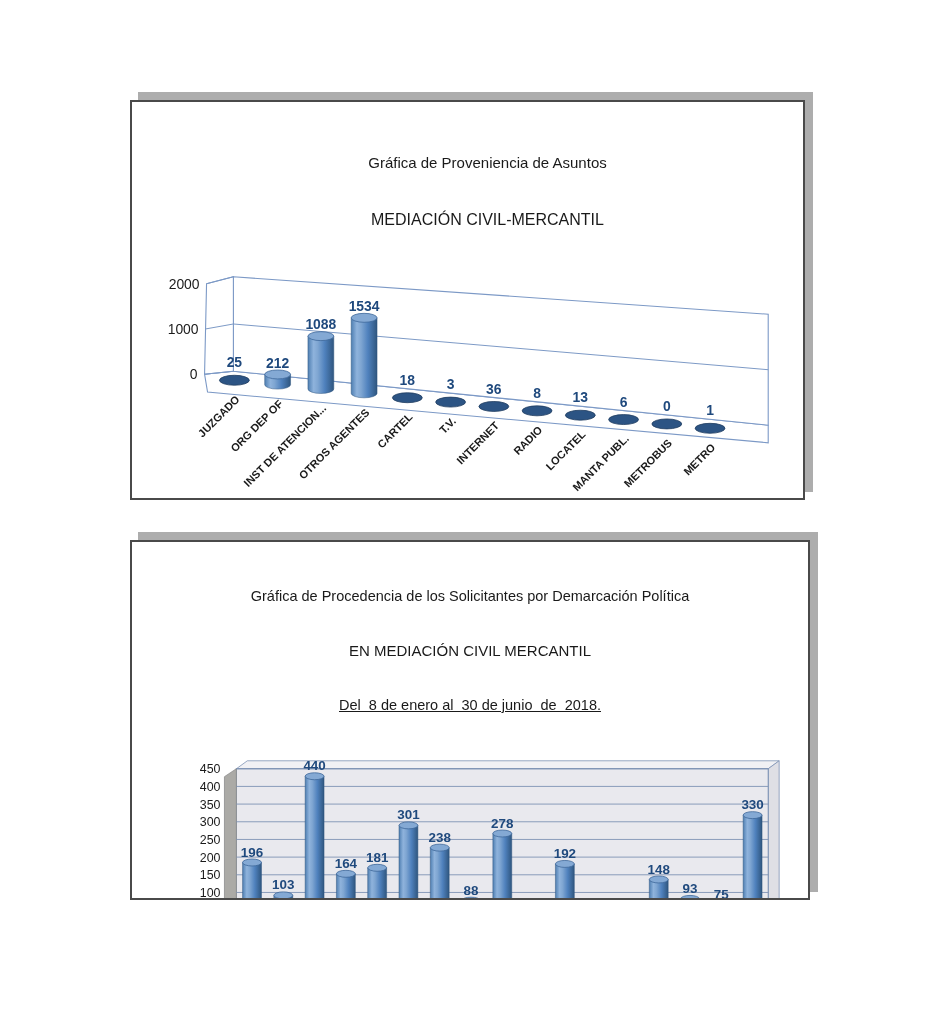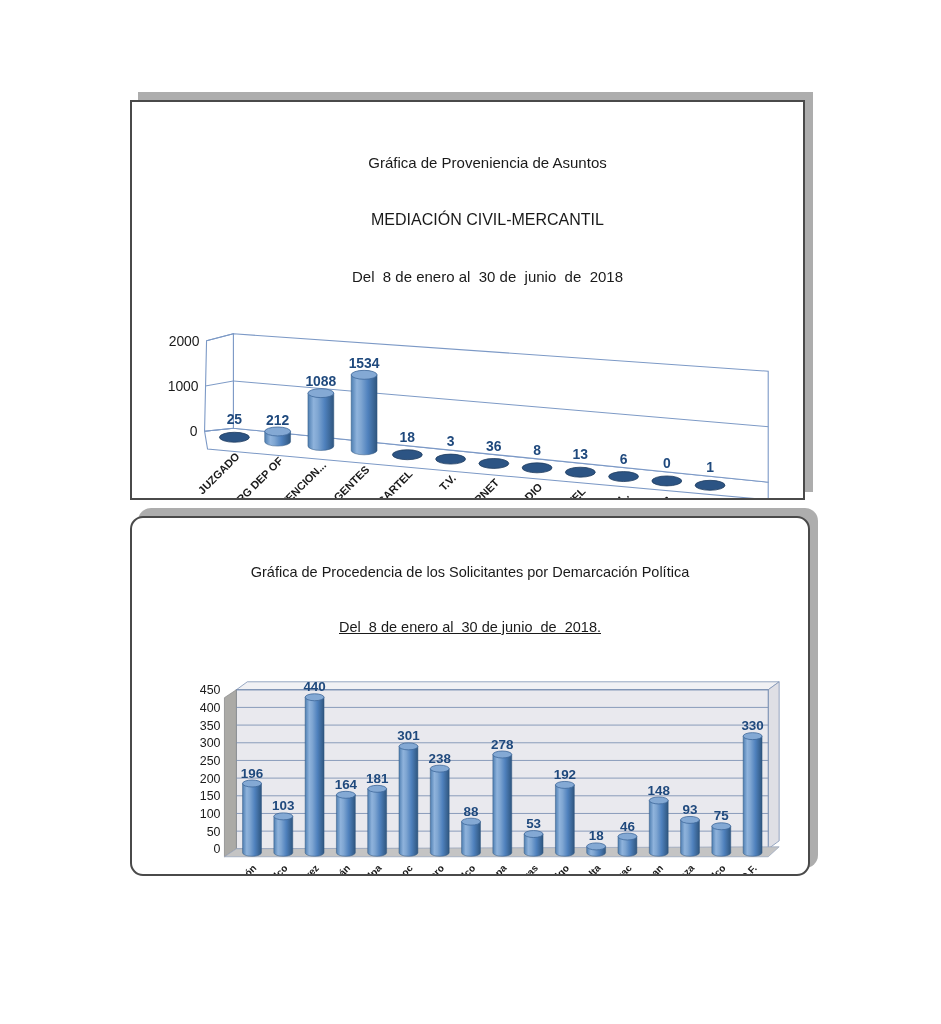--- a/index.html
+++ b/index.html
@@ -11,21 +11,21 @@
     overflow:hidden;
   }
   .card {
     position:absolute;
     background:#ffffff;
     border:2px solid #4a4a4a;
     box-shadow:8px -8px 0 #adadad;
     overflow:hidden;
   }
   .card1 { left:130px; top:100px; width:671px; height:396px; }
-  .card2 { left:130px; top:516px; width:676px; height:356px;border-radius:13px; }
+  .card2 { left:130px; top:540px; width:676px; height:356px; }
   .titles { text-align:center; white-space:pre-wrap; color:#1a1a1a; }
   .card1 .titles { padding-top:14px;padding-left:40px; }
   .card2 .titles { padding-top:9px; }
   .t1 { font-size:15px; line-height:21px; }
   .t2 { font-size:16px; line-height:21px; font-weight:normal; }
   .t3 { font-size:15px; line-height:21px; }
   .card2 .t1 { font-size:14.5px; line-height:18.5px; }
   .card2 .t2 { font-size:15px;   line-height:18.5px; }
   .card2 .t3 { font-size:14.5px; line-height:18.5px;text-decoration:underline; }
   svg { display:block; width:100%; }
@@ -33,21 +33,20 @@
 </style>
 </head>
 <body>
 
 <div>
 
   <div class="card card1">
     <div class="titles">
       <div class="t1">Gráfica de Proveniencia de Asuntos</div>
       <div class="t2">MEDIACIÓN CIVIL-MERCANTIL</div>
-      <div class="t3">Del  8 de enero al  30 de  junio  de  2018</div>
     </div>
     <svg id="svg1" viewBox="0 0 675 280" height="280">
         <defs>
           <linearGradient id="cylGrad1" x1="0" y1="0" x2="1" y2="0">
             <stop offset="0%" stop-color="#4F7FB2"></stop>
             <stop offset="22%" stop-color="#8FB3DC"></stop>
             <stop offset="38%" stop-color="#7FA6D2"></stop>
             <stop offset="65%" stop-color="#4F81BD"></stop>
             <stop offset="100%" stop-color="#2F567F"></stop>
           </linearGradient>
@@ -124,20 +123,21 @@
           <ellipse cx="581.5" cy="162.42950000000002" rx="15" ry="5" fill="#2C5484" stroke="#1F3C60" stroke-width="0.8"></ellipse>
         </g>
         <text x="581.5" y="149.42950000000002" text-anchor="middle" font-size="14" font-weight="bold" fill="#1F497D">1</text>
         <text transform="translate(587.5,182.42950000000002) rotate(-45)" text-anchor="end" font-size="11" font-weight="bold" fill="#1a1a1a">METRO</text>
       </svg>
   </div>
 
   <div class="card card2">
     <div class="titles">
       <div class="t1">Gráfica de Procedencia de los Solicitantes por Demarcación Política</div>
+      <div class="t2">EN MEDIACIÓN CIVIL MERCANTIL</div>
       <div class="t3">Del  8 de enero al  30 de junio  de  2018.</div>
     </div>
     <svg id="svg2" viewBox="0 0 680 288" height="288">
         <defs>
           <linearGradient id="cylGrad2" x1="0" y1="0" x2="1" y2="0">
             <stop offset="0%" stop-color="#4F7FB2"></stop>
             <stop offset="22%" stop-color="#8FB3DC"></stop>
             <stop offset="38%" stop-color="#7FA6D2"></stop>
             <stop offset="65%" stop-color="#4F81BD"></stop>
             <stop offset="100%" stop-color="#2F567F"></stop>

